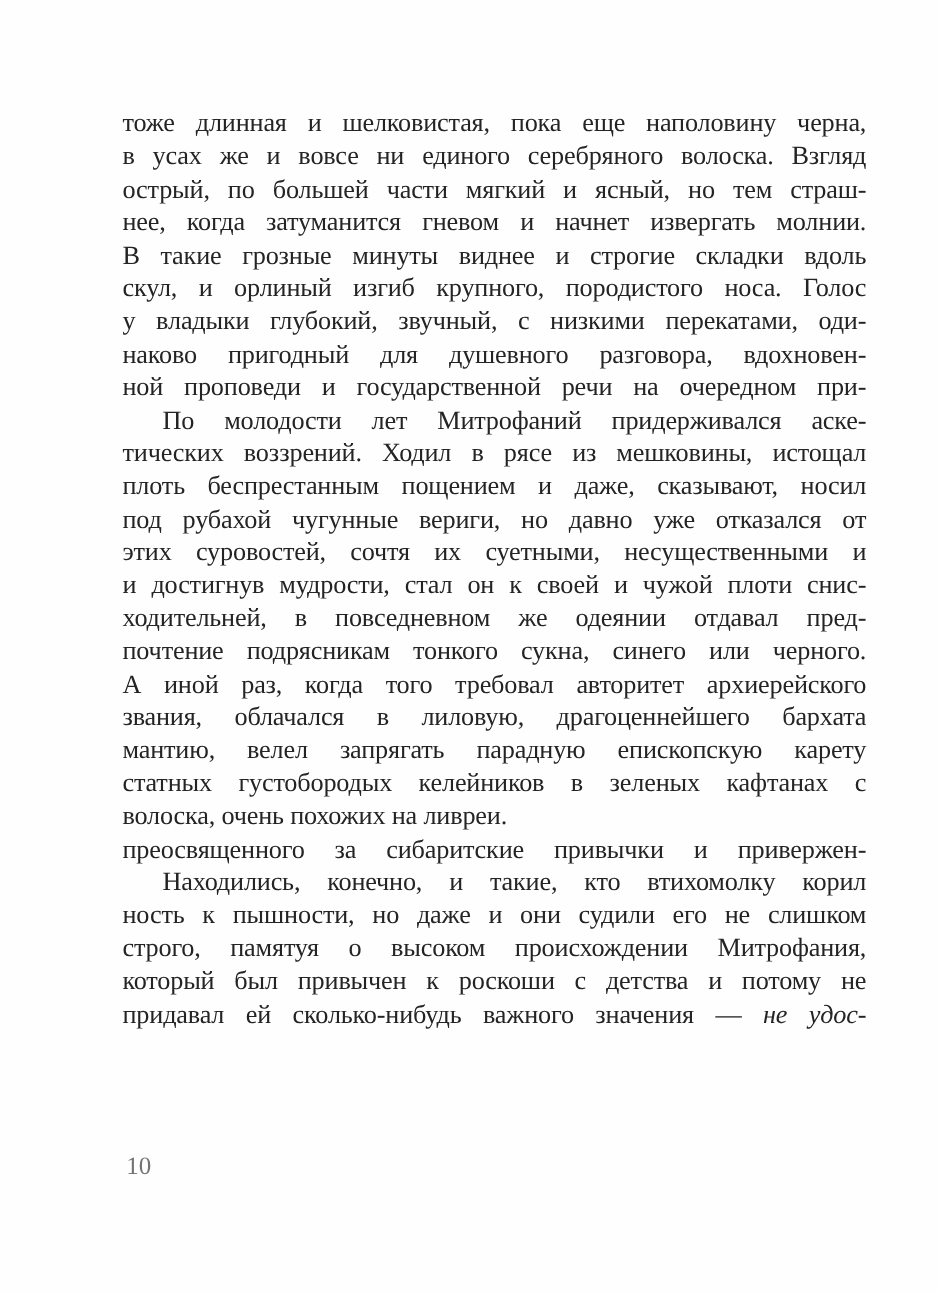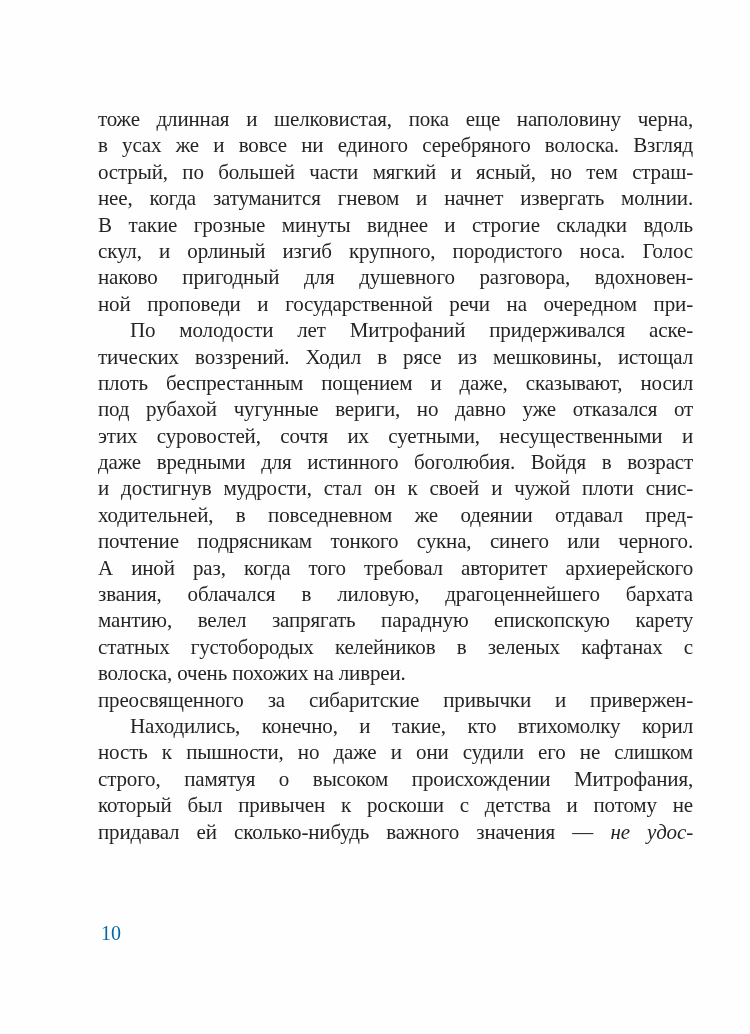--- a/index.html
+++ b/index.html
@@ -16,21 +16,21 @@
     color: #242424;
   }
   .book-page {
     position: absolute;
     inset: 0;
     background: #fefefe;
   }
   .text-block {
     position: absolute;
     left: 98px;
-    top: 106px;
+    top: 85px;
     width: 595px;
   }
   .line {
     font-size: 21px;
     line-height: 26.4px;
     height: 26.4px;
     letter-spacing: -0.15px;
     text-align: justify;
     text-align-last: justify;
     white-space: normal;
@@ -46,42 +46,42 @@
   }
   .italic {
     font-style: italic;
   }
   .page-number {
     position: absolute;
     left: 101px;
     top: 921px;
     font-size: 20px;
     line-height: 24px;
-    color: #0369a1;
+    color: #737373;
   }
 </style>
 </head>
 <body>
 
 <div class="book-page">
   <div class="text-block">
     <div class="line">тоже длинная и шелковистая, пока еще наполовину черна,</div>
     <div class="line">в усах же и вовсе ни единого серебряного волоска. Взгляд</div>
     <div class="line">острый, по большей части мягкий и ясный, но тем страш-</div>
     <div class="line">нее, когда затуманится гневом и начнет извергать молнии.</div>
     <div class="line">В такие грозные минуты виднее и строгие складки вдоль</div>
     <div class="line">скул, и орлиный изгиб крупного, породистого носа. Голос</div>
+    <div class="line">у владыки глубокий, звучный, с низкими перекатами, оди-</div>
     <div class="line">наково пригодный для душевного разговора, вдохновен-</div>
     <div class="line">ной проповеди и государственной речи на очередном при-</div>
     <div class="line indent">По молодости лет Митрофаний придерживался аске-</div>
     <div class="line">тических воззрений. Ходил в рясе из мешковины, истощал</div>
     <div class="line">плоть беспрестанным пощением и даже, сказывают, носил</div>
     <div class="line">под рубахой чугунные вериги, но давно уже отказался от</div>
     <div class="line">этих суровостей, сочтя их суетными, несущественными и</div>
-    <div class="line">даже вредными для истинного боголюбия. Войдя в возраст</div>
     <div class="line">и достигнув мудрости, стал он к своей и чужой плоти снис-</div>
     <div class="line">ходительней, в повседневном же одеянии отдавал пред-</div>
     <div class="line">почтение подрясникам тонкого сукна, синего или черного.</div>
     <div class="line">А иной раз, когда того требовал авторитет архиерейского</div>
     <div class="line">звания, облачался в лиловую, драгоценнейшего бархата</div>
     <div class="line">мантию, велел запрягать парадную епископскую карету</div>
     <div class="line">статных густобородых келейников в зеленых кафтанах с</div>
     <div class="line pend">волоска, очень похожих на ливреи.</div>
     <div class="line">преосвященного за сибаритские привычки и привержен-</div>
     <div class="line indent">Находились, конечно, и такие, кто втихомолку корил</div>

